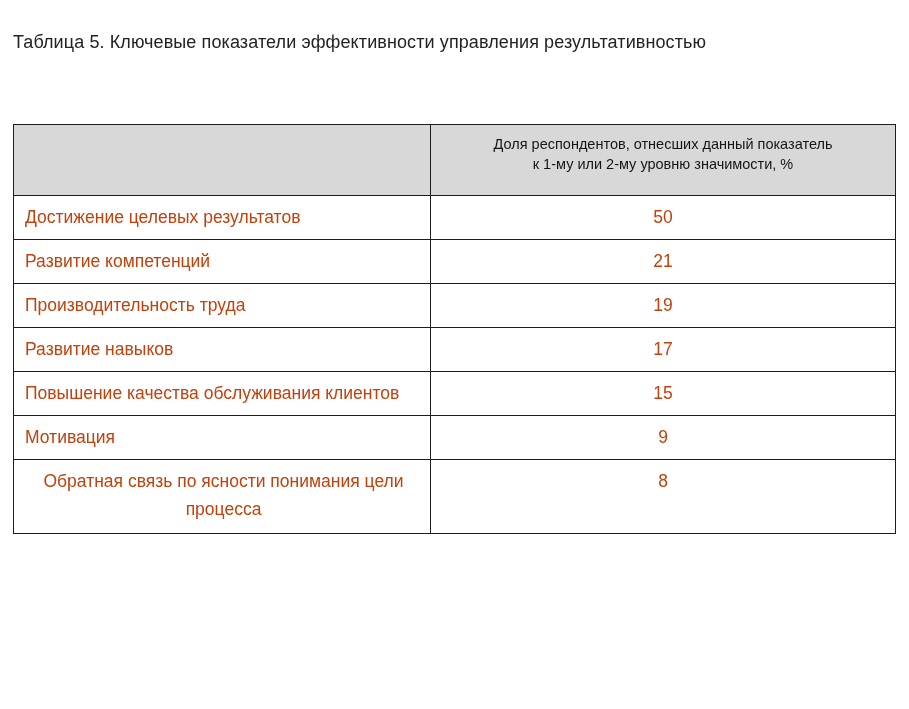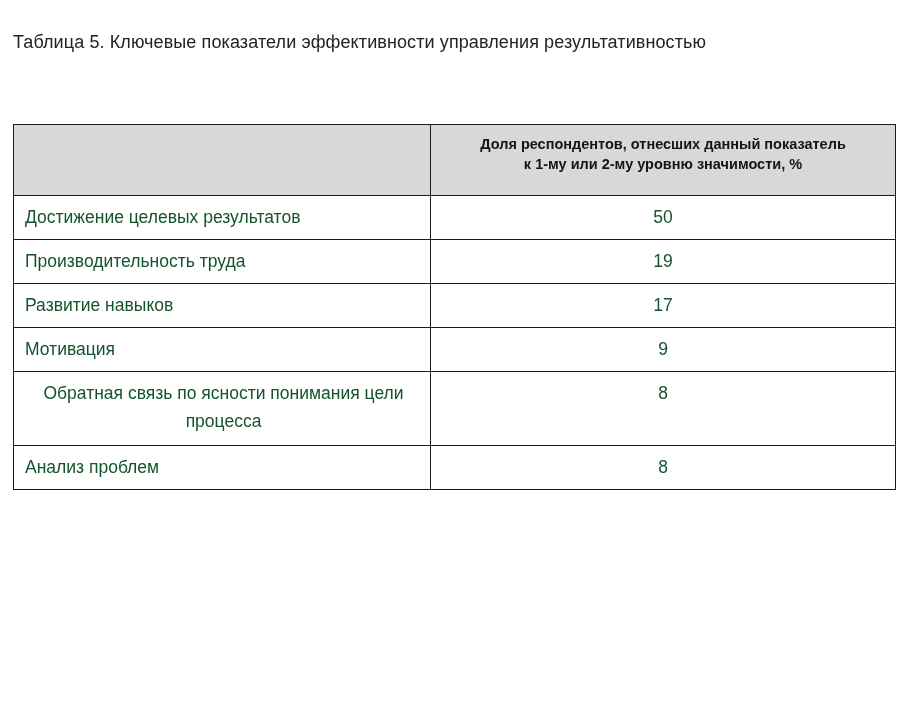--- a/index.html
+++ b/index.html
@@ -53,38 +53,38 @@
 
   table.kpi th, table.kpi td {
     border: 1px solid #1c1c1c;
     padding: 0;
     vertical-align: top;
   }
 
   thead th {
     background: #d8d8d8;
     height: 61px;
-    font-weight: bold;
+    font-weight: normal;
     font-size: 14.5px;
     line-height: 20px;
     color: #151515;
   }
   thead th.head-blank {
     background: #d8d8d8;
   }
   thead th.head-value {
     text-align: center;
     padding: 9px 10px 0 10px;
     white-space: pre-line;
   }
 
   tbody td {
     height: 36px;
     font-size: 17.5px;
-    color: #14532d;
+    color: #c2410c;
     background: #ffffff;
   }
   tbody td.label {
     padding: 7px 8px 0 11px;
     text-align: left;
     line-height: 28px;
     white-space: pre-line;
   }
   tbody td.value {
     padding: 7px 0 0 0;
@@ -112,36 +112,40 @@
           <th class="head-value">Доля респондентов, отнесших данный показатель
 к 1-му или 2-му уровню значимости, %</th>
         </tr>
       </thead>
       <tbody id="kpi-body">
           <tr>
             <td class="label">Достижение целевых результатов</td>
             <td class="value">50</td>
           </tr>
           <tr>
+            <td class="label">Развитие компетенций</td>
+            <td class="value">21</td>
+          </tr>
+          <tr>
             <td class="label">Производительность труда</td>
             <td class="value">19</td>
           </tr>
           <tr>
             <td class="label">Развитие навыков</td>
             <td class="value">17</td>
+          </tr>
+          <tr>
+            <td class="label">Повышение качества обслуживания клиентов</td>
+            <td class="value">15</td>
           </tr>
           <tr>
             <td class="label">Мотивация</td>
             <td class="value">9</td>
           </tr>
           <tr class="tall">
             <td class="label">Обратная связь по ясности понимания цели процесса</td>
             <td class="value">8</td>
           </tr>
-          <tr>
-            <td class="label">Анализ проблем</td>
-            <td class="value">8</td>
-          </tr>
         </tbody>
     </table>
   </div>
 
 </div>
 
 </body></html>

